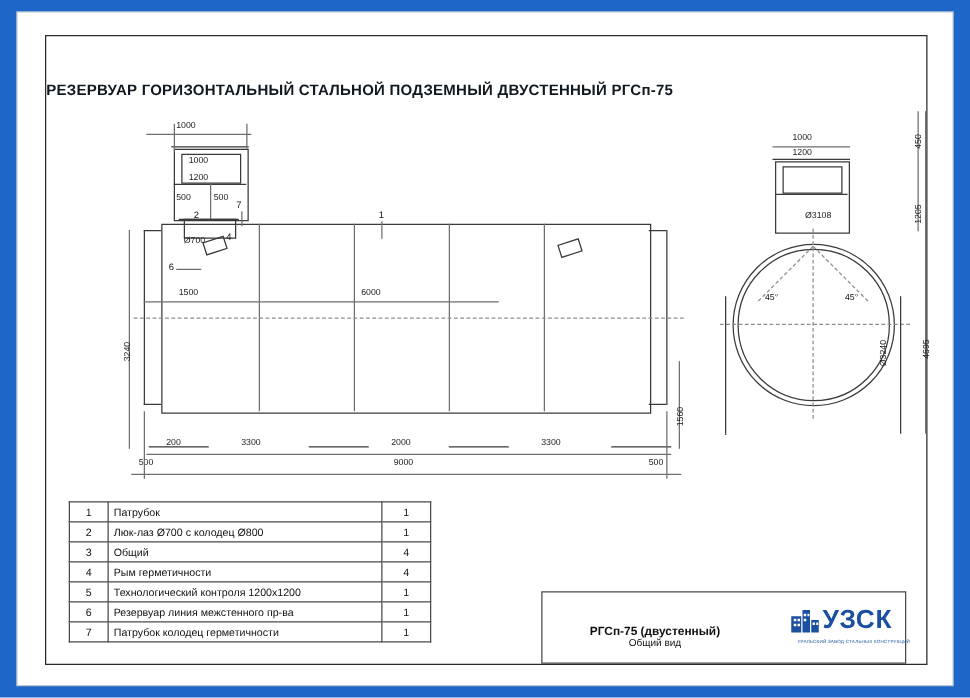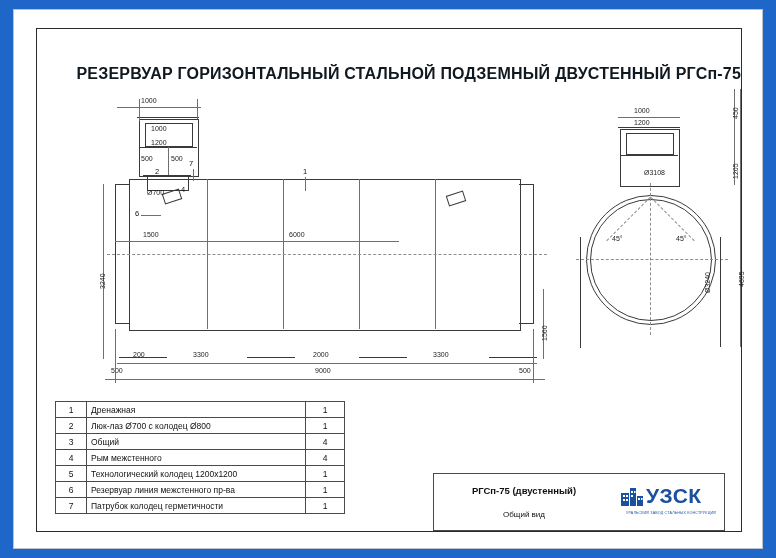--- a/index.html
+++ b/index.html
@@ -15,22 +15,22 @@
     background:#ffffff;
     box-shadow:0 0 0 1px #b9c4cf;
   }
   #frame{
     position:absolute;left:22px;top:18px;
     width:704px;height:502px;
     border:1px solid #2b2b2b;
   }
   #title{
     position:absolute;left:0;top:36px;width:704px;
-    text-align:right;
-    font-size:16px;font-weight:bold;color:#101820;
+    text-align:left;
+    font-size:12px;font-weight:bold;color:#101820;
     letter-spacing:.2px;
   }
   
   .ln{position:absolute;background:#3a3a3a;}
   .h{height:1px;}
   .v{width:1px;}
   .thin{background:#6f6f6f;}
   .dash-h{
     position:absolute;height:0;border-top:1px dashed #8d8d8d;
   }
@@ -68,29 +68,29 @@
     font-size:8.5px;color:#111;
     padding:2px 4px;height:11px;
   }
   #spec td.num{width:22px;text-align:center;}
   #spec td.qty{width:30px;text-align:center;}
   #stamp{
     position:absolute;left:396px;top:444px;
     width:290px;height:56px;border:1px solid #4a4a4a;
   }
   #stamp .sname{
-    position:absolute;left:0;top:11px;width:180px;text-align:center;
+    position:absolute;left:0;top:26px;width:180px;text-align:center;
     font-size:9.5px;font-weight:bold;color:#101010;
   }
   #stamp .ssub{
     position:absolute;left:0;top:36px;width:180px;text-align:center;
     font-size:8px;color:#101010;
   }
   #logo{
-    position:absolute;left:186px;top:4px;width:100px;height:48px;
+    position:absolute;left:198px;top:4px;width:100px;height:48px;
   }
   .logo-text{
     position:absolute;left:26px;top:6px;
     font-size:21px;font-weight:bold;color:#1b4fa0;letter-spacing:.5px;
   }
   .logo-sub{
     position:absolute;left:2px;top:33px;width:98px;
     font-size:3.6px;color:#1b4fa0;text-align:center;letter-spacing:.2px;
   }
   .logo-mark{
@@ -222,41 +222,41 @@
       <div class="ln thin" style="left:162px;top:36px;width:1px;height:62px;"></div>
       <div class="dimv" style="left:160px;top:92px;">1205</div>
       <div class="ln thin" style="left:168px;top:2px;width:1px;height:258px;"></div>
       <div class="dimv" style="left:166px;top:200px;">4695</div>
     </div>
 
     <table id="spec">
       <tbody>
         <tr>
           <td class="num">1</td>
-          <td>Дренажная</td>
+          <td>Патрубок</td>
           <td class="qty">1</td>
         </tr>
         <tr>
           <td class="num">2</td>
           <td>Люк-лаз Ø700 с колодец Ø800</td>
           <td class="qty">1</td>
         </tr>
         <tr>
           <td class="num">3</td>
           <td>Общий</td>
           <td class="qty">4</td>
         </tr>
         <tr>
           <td class="num">4</td>
-          <td>Рым межстенного</td>
+          <td>Рым герметичности</td>
           <td class="qty">4</td>
         </tr>
         <tr>
           <td class="num">5</td>
-          <td>Технологический колодец 1200х1200</td>
+          <td>Технологический контроля 1200х1200</td>
           <td class="qty">1</td>
         </tr>
         <tr>
           <td class="num">6</td>
           <td>Резервуар линия межстенного пр-ва</td>
           <td class="qty">1</td>
         </tr>
         <tr>
           <td class="num">7</td>
           <td>Патрубок колодец герметичности</td>

